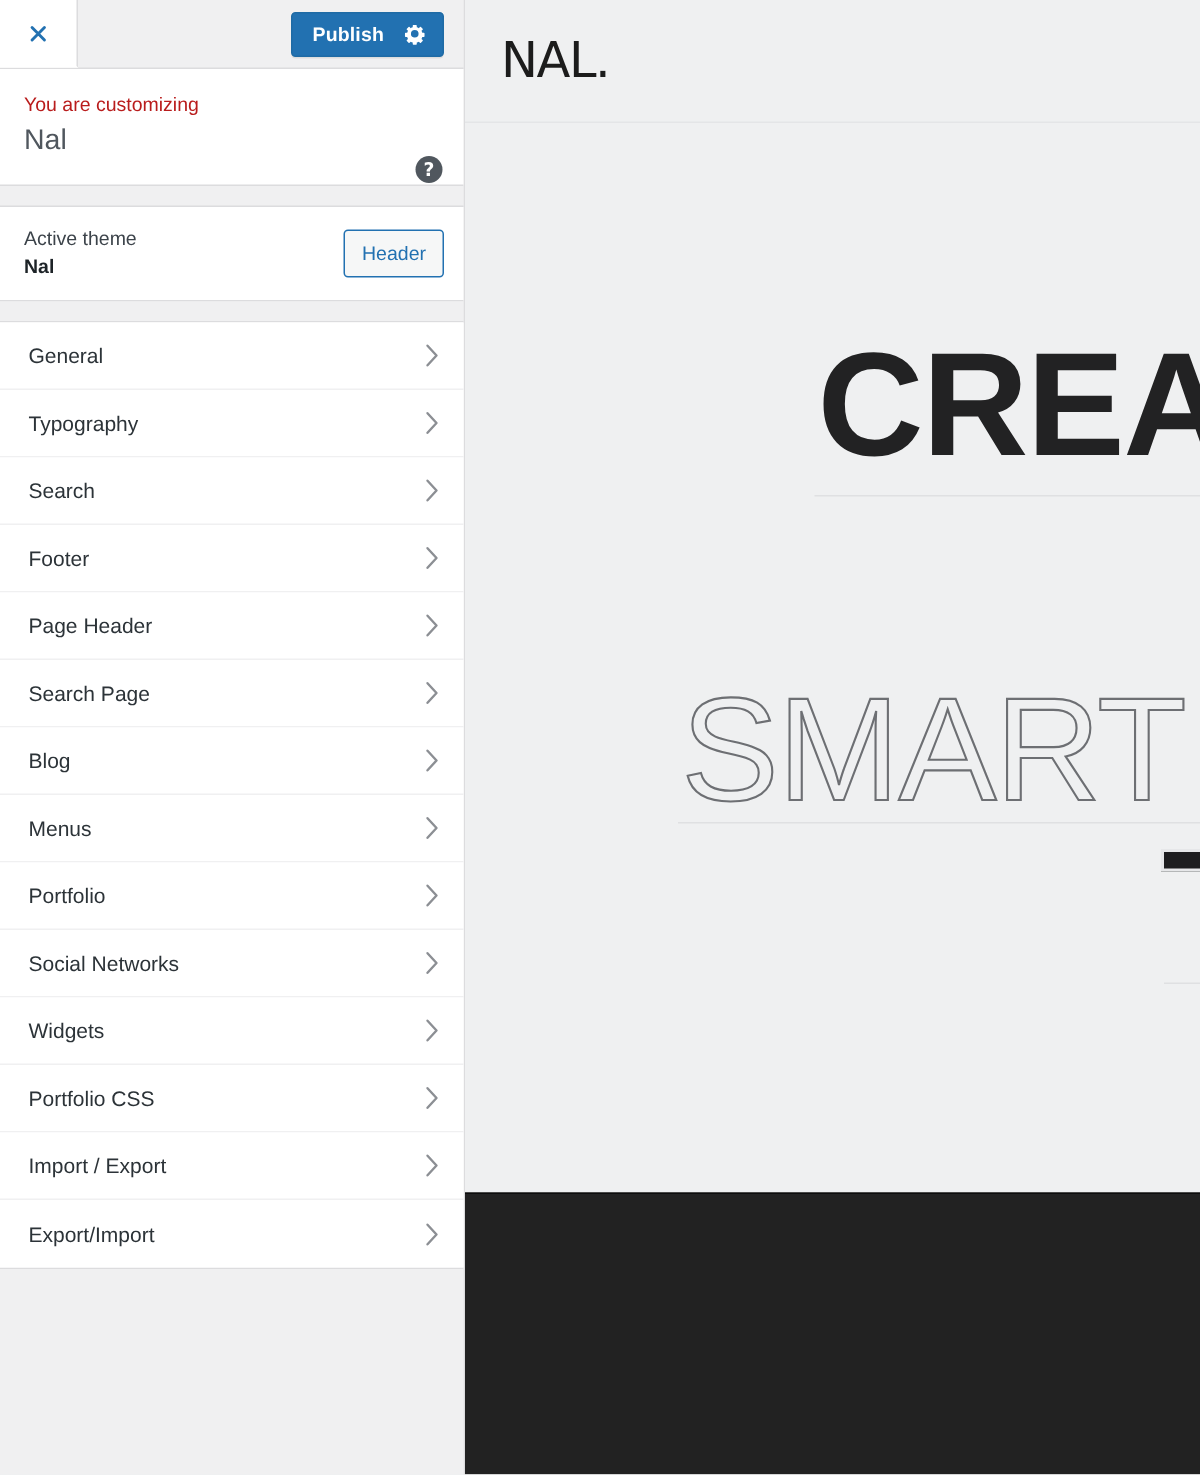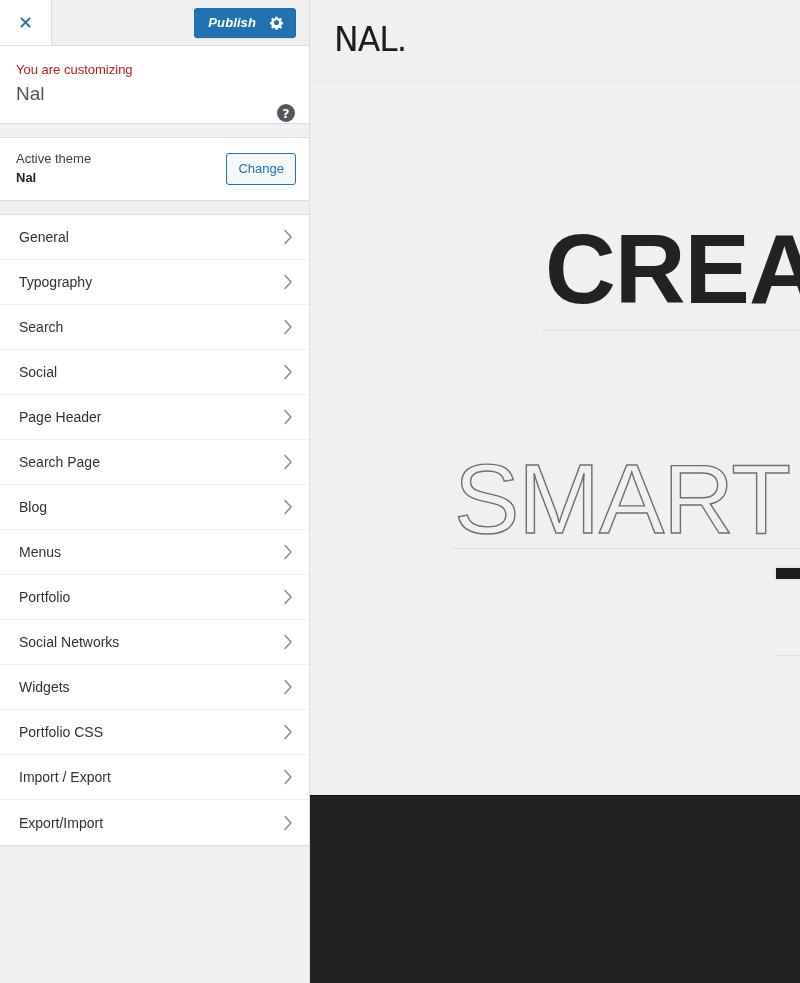--- a/index.html
+++ b/index.html
@@ -49,21 +49,21 @@
     color: #fff;
     height: 30px;
     border: 1px solid #1f6ba5;
     border-radius: 3px;
     padding: 0 11px 0 13px;
     font-size: 13px; font-weight: bold;
     letter-spacing: .1px;
     cursor: pointer;
     box-shadow: 0 1px 0 rgba(0,0,0,.08);
   }
-  .cz-publish .pub-label { line-height: 1; font-style: italic; }
+  .cz-publish .pub-label { line-height: 1; }
   .cz-gear {
     margin-left: 13px; display: flex; align-items: center;
   }
   .cz-gear svg { width: 15px; height: 15px; display: block; fill: #fff; }
 
   
   .cz-info {
     position: relative;
     background: #fff;
     border-bottom: 1px solid #dcdcde;
@@ -272,21 +272,21 @@
       </div>
     </div>
 
     <div class="cz-strip"></div>
 
     <div class="cz-theme">
       <div class="cz-theme-text">
         <div class="cz-theme-label">Active theme</div>
         <div class="cz-theme-name">Nal</div>
       </div>
-      <button class="cz-change">Change</button>
+      <button class="cz-change">Header</button>
     </div>
 
     <div class="cz-gap"></div>
 
     <div class="cz-sections">
 
     <div class="cz-section">
           <span class="cz-section-label">General</span>
           <span class="cz-chevron">
             <svg viewBox="0 0 10 16" aria-hidden="true">
@@ -304,21 +304,21 @@
         </div>
         <div class="cz-section">
           <span class="cz-section-label">Search</span>
           <span class="cz-chevron">
             <svg viewBox="0 0 10 16" aria-hidden="true">
               <path d="M2 1.5 L8 8 L2 14.5" fill="none" stroke="#8c8f94" stroke-width="1.6" stroke-linecap="round" stroke-linejoin="round"></path>
             </svg>
           </span>
         </div>
         <div class="cz-section">
-          <span class="cz-section-label">Social</span>
+          <span class="cz-section-label">Footer</span>
           <span class="cz-chevron">
             <svg viewBox="0 0 10 16" aria-hidden="true">
               <path d="M2 1.5 L8 8 L2 14.5" fill="none" stroke="#8c8f94" stroke-width="1.6" stroke-linecap="round" stroke-linejoin="round"></path>
             </svg>
           </span>
         </div>
         <div class="cz-section">
           <span class="cz-section-label">Page Header</span>
           <span class="cz-chevron">
             <svg viewBox="0 0 10 16" aria-hidden="true">

